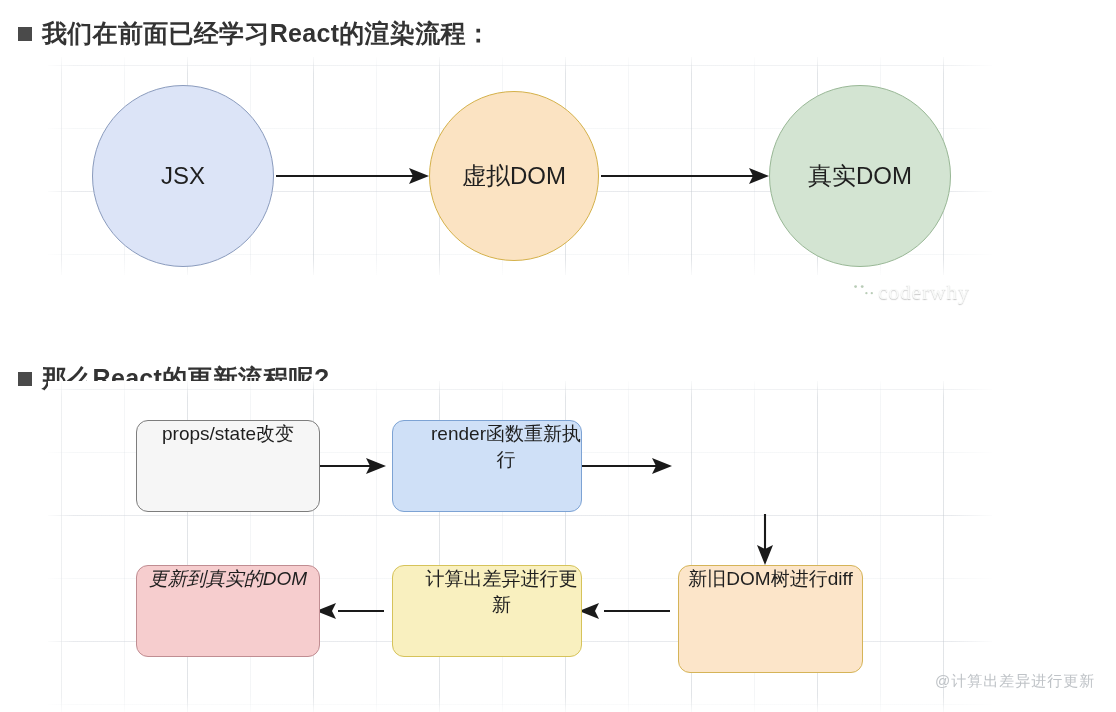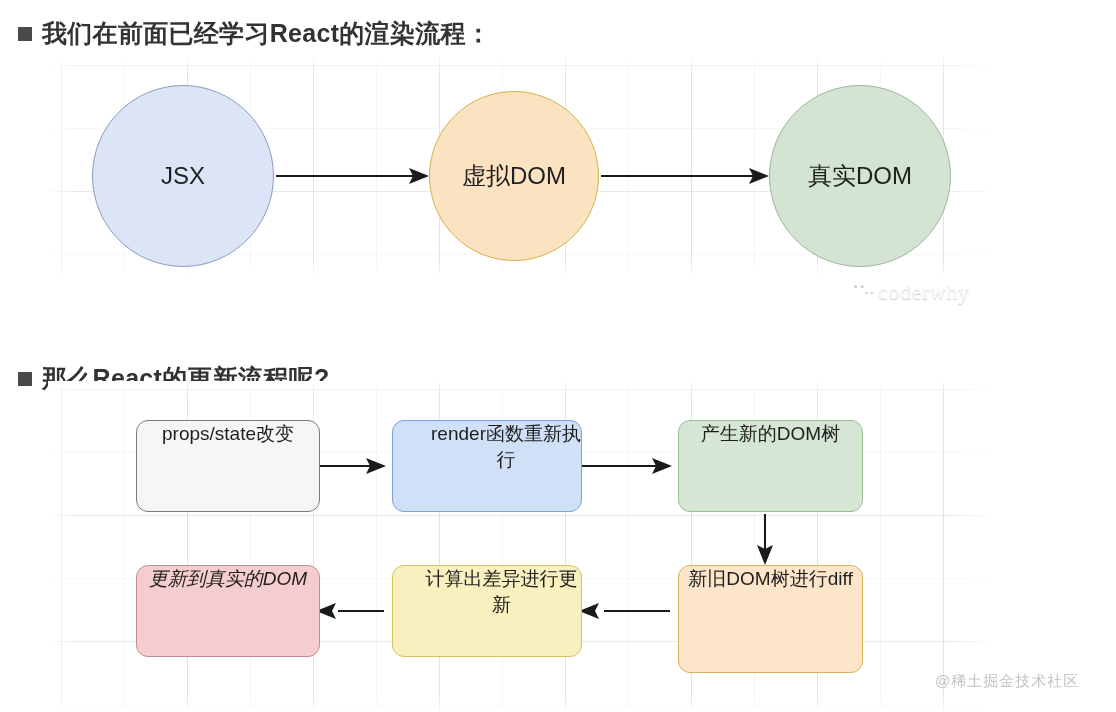--- a/index.html
+++ b/index.html
@@ -255,31 +255,28 @@
   </svg>
 
   <div class="node-box" id="box-props">
     <span class="node-label">props/state改变</span>
   </div>
 
   <div class="node-box" id="box-render">
     <span class="node-label">render函数重新执行</span>
   </div>
 
-  <div class="node-box" id="box-newtree">
-    <span class="node-label">产生新的DOM树</span>
-  </div>
 
   <div class="node-box" id="box-diff">
     <span class="node-label">新旧DOM树进行diff</span>
   </div>
 
   <div class="node-box" id="box-calc">
     <span class="node-label">计算出差异进行更新</span>
   </div>
 
   <div class="node-box" id="box-update">
     <span class="node-label">更新到真实的DOM</span>
   </div>
 
 </div>
 
-<div id="watermark-site">@稀土掘金技术社区</div>
+<div id="watermark-site">@计算出差异进行更新</div>
 
 </body></html>

